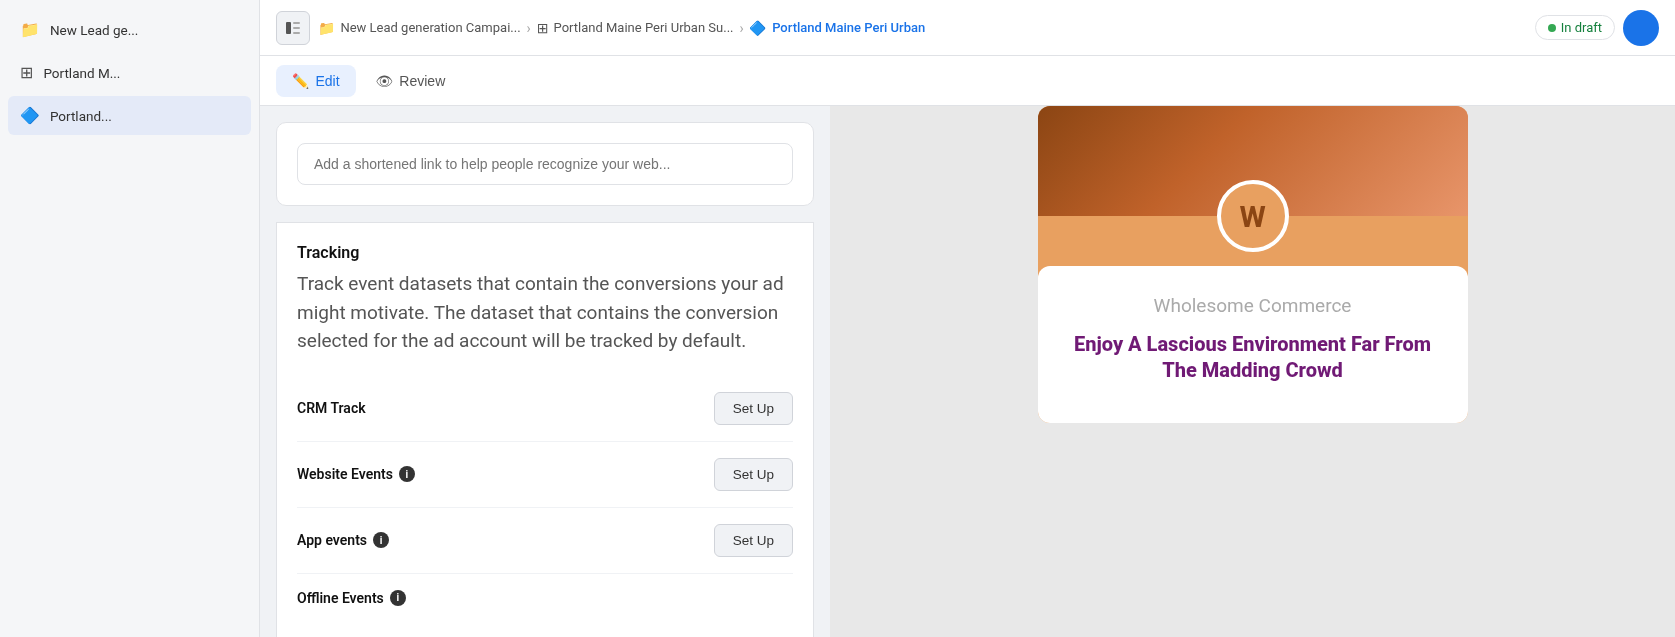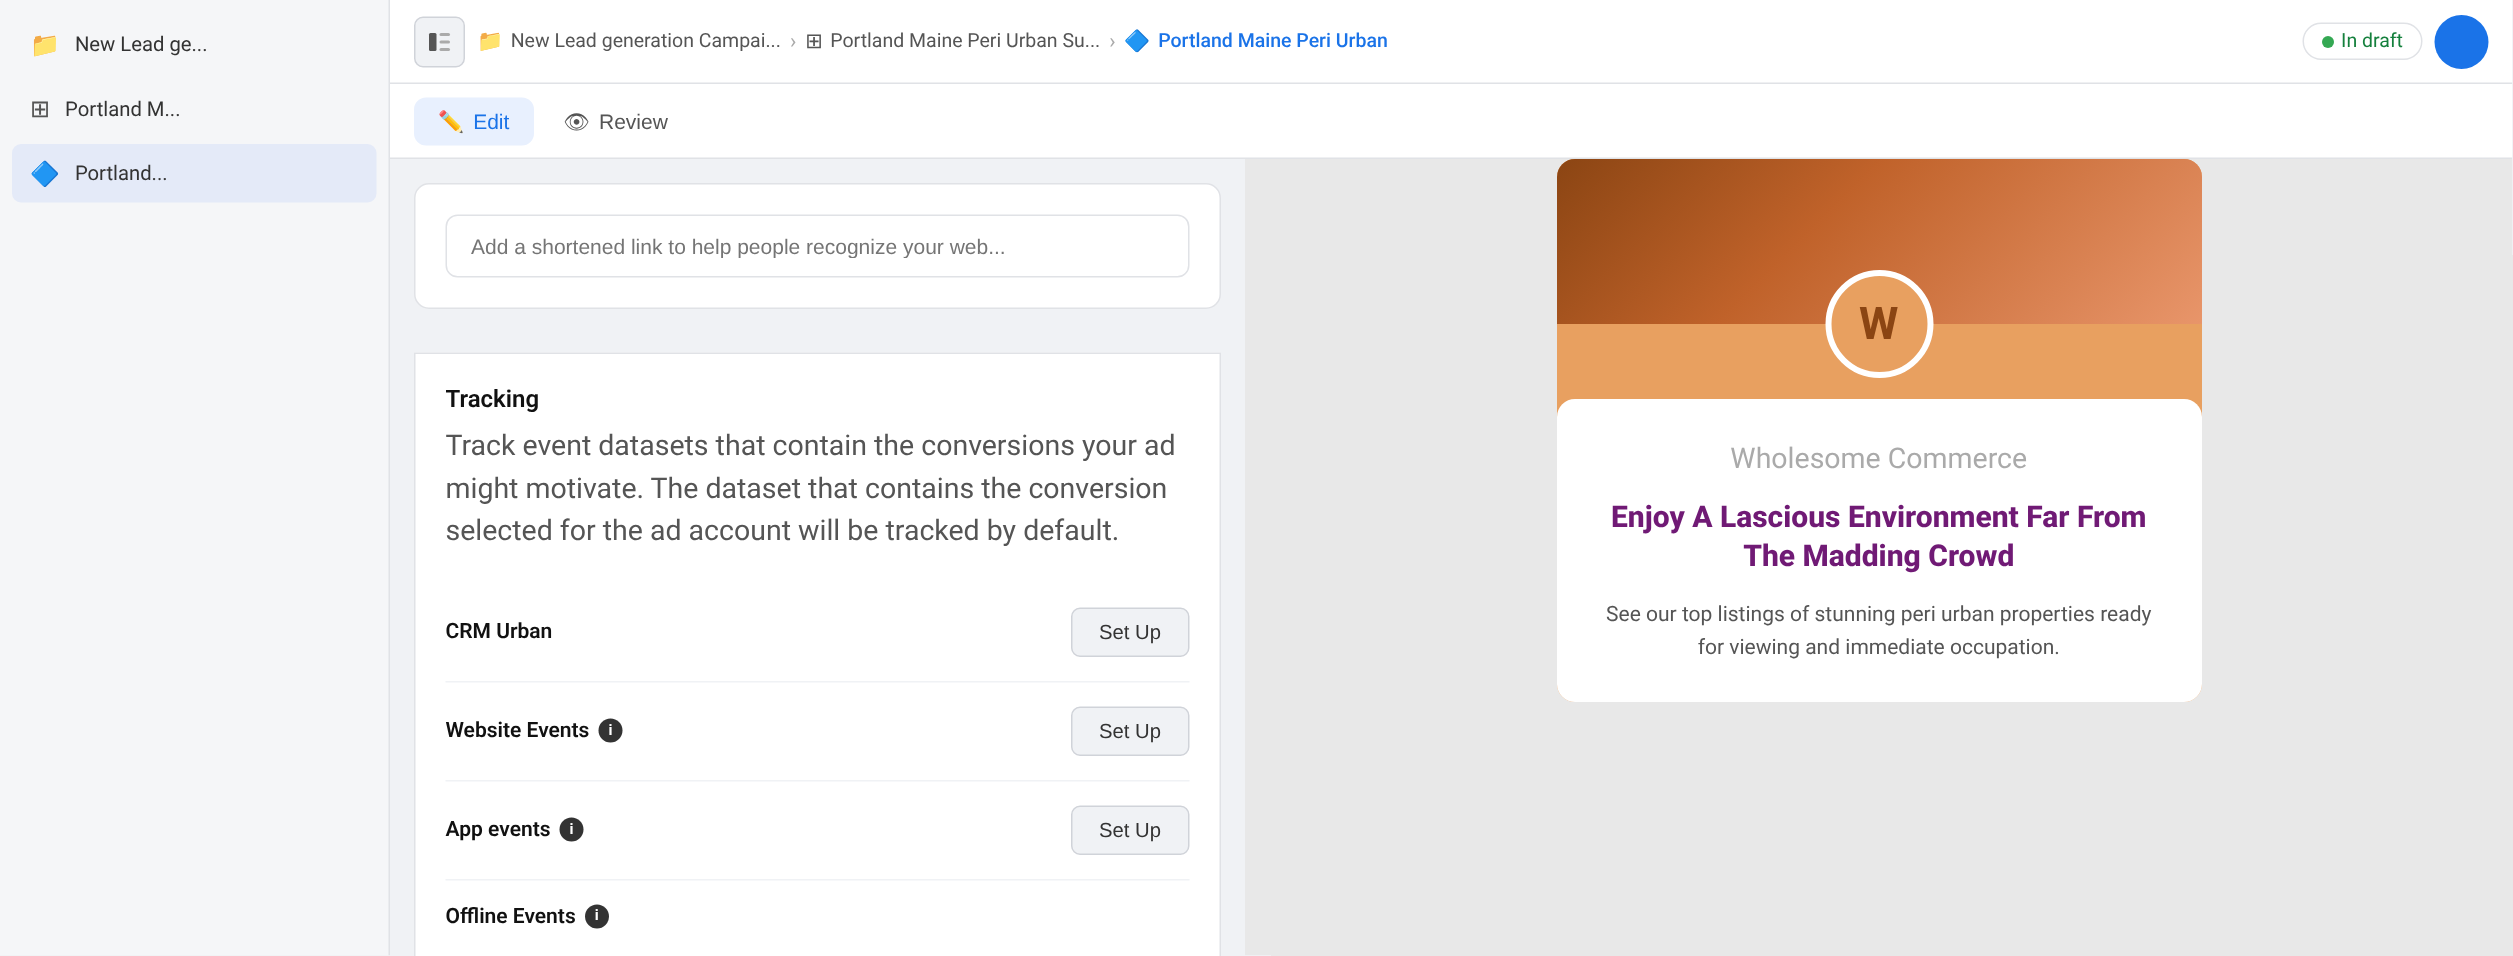--- a/index.html
+++ b/index.html
@@ -182,21 +182,21 @@
       overflow: hidden;
     }
 
     
     .form-panel {
       width: 570px;
       overflow-y: auto;
       padding: 16px;
       display: flex;
       flex-direction: column;
-      gap: 29px;
+      gap: 16px;
       flex-shrink: 0;
     }
 
     
     .card {
       background: #fff;
       border-radius: 10px;
       border: 1px solid #e0e2e6;
       padding: 20px;
     }
@@ -410,21 +410,21 @@
       <div class="card">
         <input class="shortened-link-input" type="text" placeholder="Add a shortened link to help people recognize your web..." style="">
       </div>
 
       <div class="tracking-card">
         <div class="tracking-title">Tracking</div>
         <div class="tracking-desc">Track event datasets that contain the conversions your ad might motivate. The dataset that contains the conversion selected for the ad account will be tracked by default.</div>
 
         <div id="tracking-rows-container">
             <div class="tracking-row">
-              <div class="tracking-row-label">CRM Urban</div>
+              <div class="tracking-row-label">CRM Track</div>
               <button class="setup-btn">Set Up</button>
             </div>
             <div class="tracking-row">
               <div class="tracking-row-label">Website Events<span class="info-icon">i</span></div>
               <button class="setup-btn">Set Up</button>
             </div>
             <div class="tracking-row">
               <div class="tracking-row-label">App events<span class="info-icon">i</span></div>
               <button class="setup-btn">Set Up</button>
             </div>
@@ -437,19 +437,18 @@
     </div>
 
     <div class="preview-panel">
       <div class="ad-preview">
         <div class="ad-header-bg">
           <div class="ad-avatar">W</div>
         </div>
         <div class="ad-body">
           <div class="ad-company">Wholesome Commerce</div>
           <div class="ad-headline">Enjoy A Lascious Environment Far From The Madding Crowd</div>
-          <div class="ad-description">See our top listings of stunning peri urban properties ready for viewing and immediate occupation.</div>
         </div>
       </div>
     </div>
 
   </div>
 </div>
 
 </body></html>

